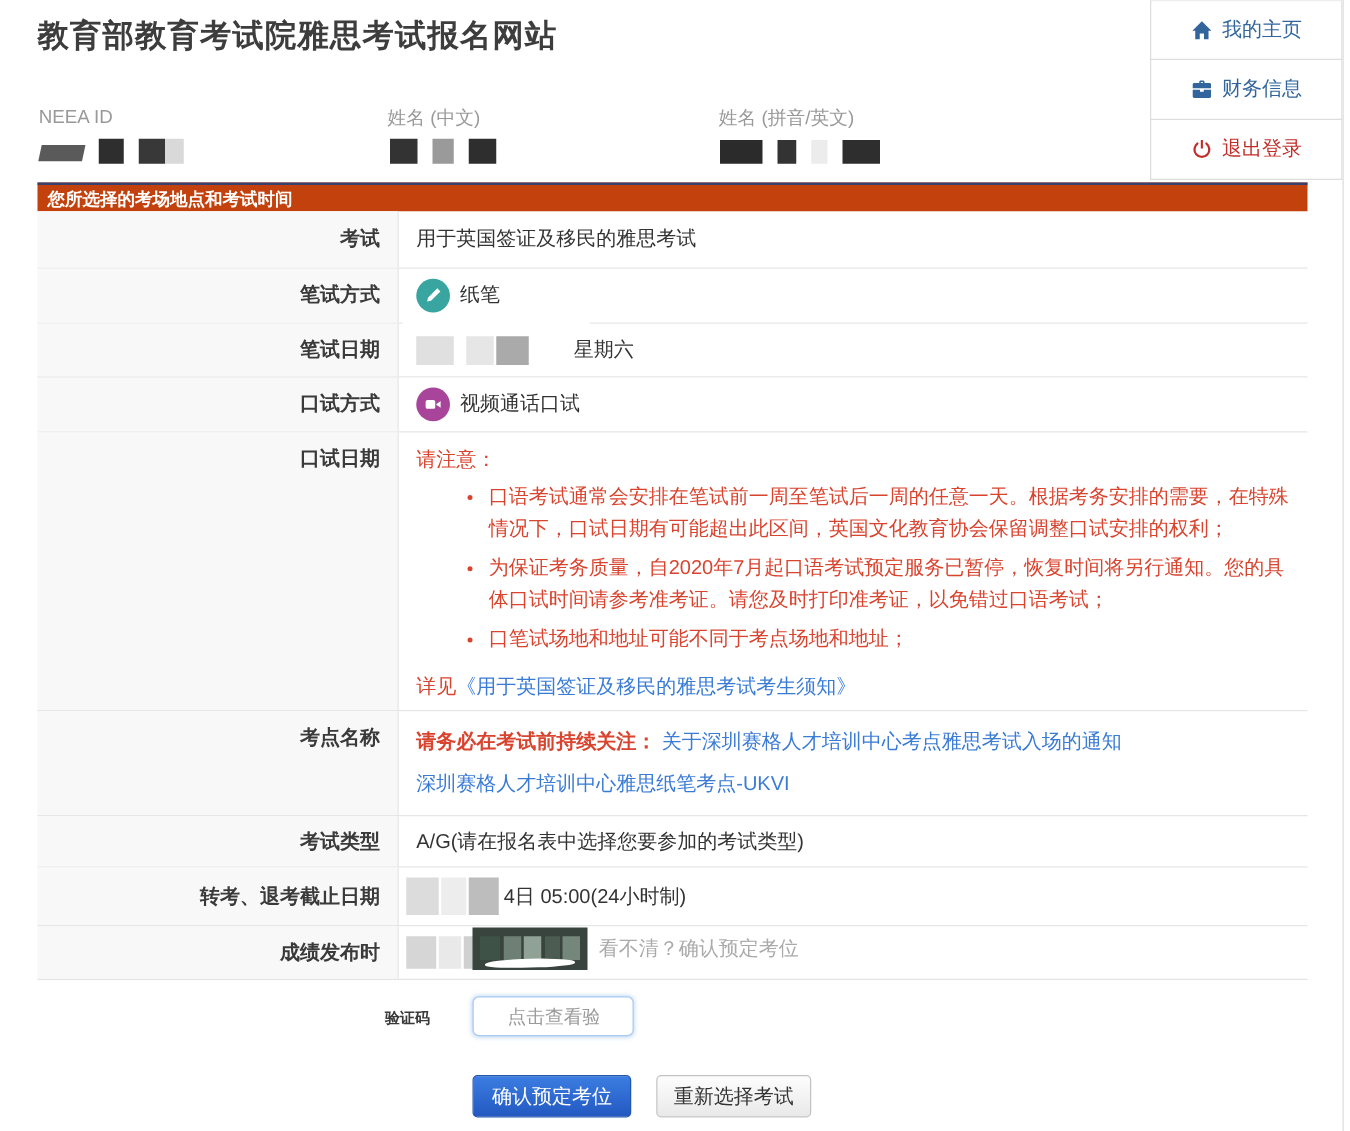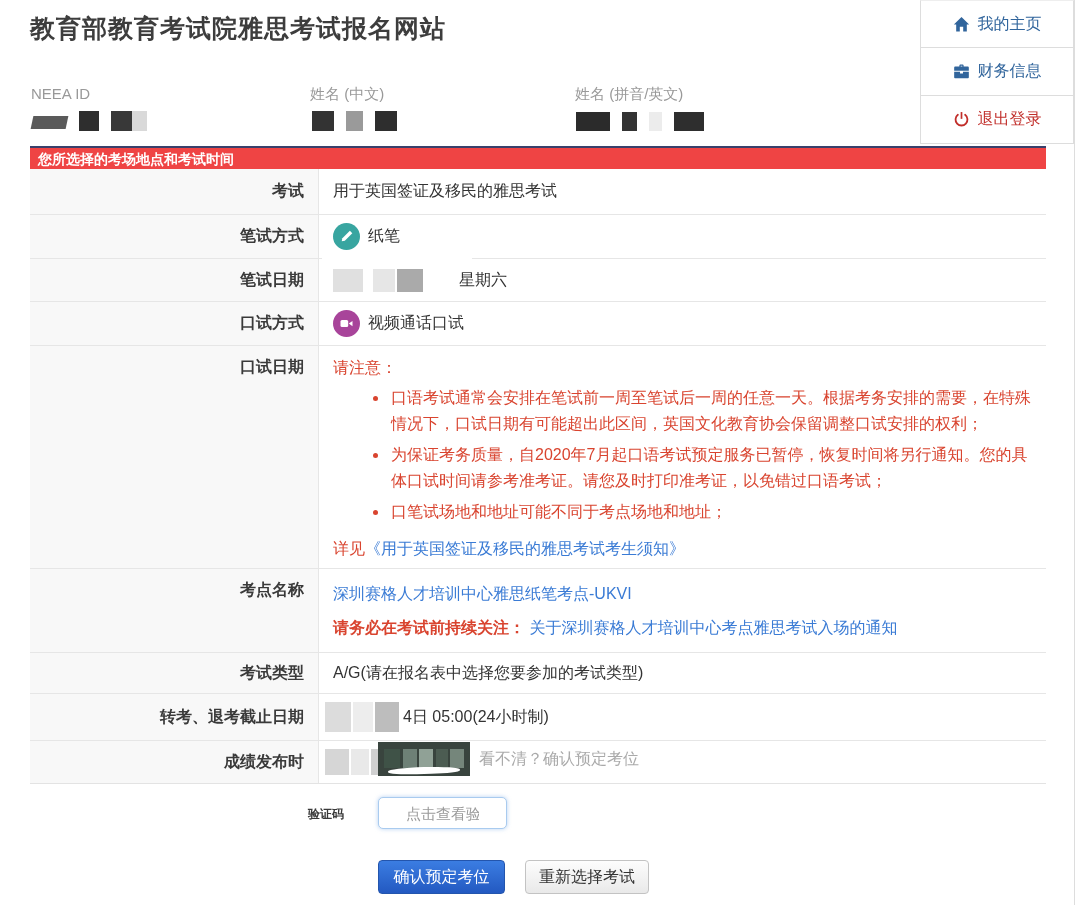--- a/index.html
+++ b/index.html
@@ -18,21 +18,21 @@
   .mi-icon { width:17px; height:17px; display:inline-flex; }
   .mi-icon svg { width:100%; height:100%; }
 
   
   .info-label { position:absolute; color:#999; font-size:15px; }
   .redact-row { position:absolute; display:flex; align-items:flex-end; gap:12px; }
   .rb { display:inline-block; }
 
   
   .booking-table { position:absolute; left:30px; top:146px; width:1016px; border-bottom:1px solid #e3e3e3; }
-  .table-header { height:23px; line-height:22px; background:#ef4444; border-top:2px solid #39406b;
+  .table-header { height:23px; line-height:22px; background:#c2410c; border-top:2px solid #39406b;
       color:#fff; font-weight:bold; font-size:14px; padding-left:8px; }
   .t-row { display:flex; border-bottom:1px solid #e6e6e6; }
   .t-row:last-child { border-bottom:none; }
   .cell-label { width:288px; background:#f8f8f8; text-align:right; padding:0 14px 0 0;
       display:flex; align-items:center; justify-content:flex-end;
       font-weight:bold; font-size:16px; color:#3a3a3a; }
   .cell-label.top { align-items:flex-start; padding-top:11px; }
   .cell-value { flex:1; border-left:1px solid #e6e6e6; padding:8px 14px;
       display:flex; align-items:center; font-size:16px; color:#333; }
   .cell-value.block { display:block; }
@@ -189,25 +189,25 @@
           <div class="see-line">
             <span>详见</span><span class="link">《用于英国签证及移民的雅思考试考生须知》</span>
           </div>
         </div>
       </div>
     </div>
 
     <div class="t-row" style="min-height:71px;">
       <div class="cell-label top">考点名称</div>
       <div class="cell-value block venue-line">
-        <div><span class="link">深圳赛格人才培训中心雅思纸笔考点-UKVI</span></div>
         <div>
           <span class="alert-prefix">请务必在考试前持续关注：</span>
           <span class="link">关于深圳赛格人才培训中心考点雅思考试入场的通知</span>
         </div>
+        <div><span class="link">深圳赛格人才培训中心雅思纸笔考点-UKVI</span></div>
       </div>
     </div>
 
     <div class="t-row" style="min-height:41px;">
       <div class="cell-label">考试类型</div>
       <div class="cell-value">A/G(请在报名表中选择您要参加的考试类型)</div>
     </div>
 
     <div class="t-row" style="min-height:41px;">
       <div class="cell-label">转考、退考截止日期</div>

